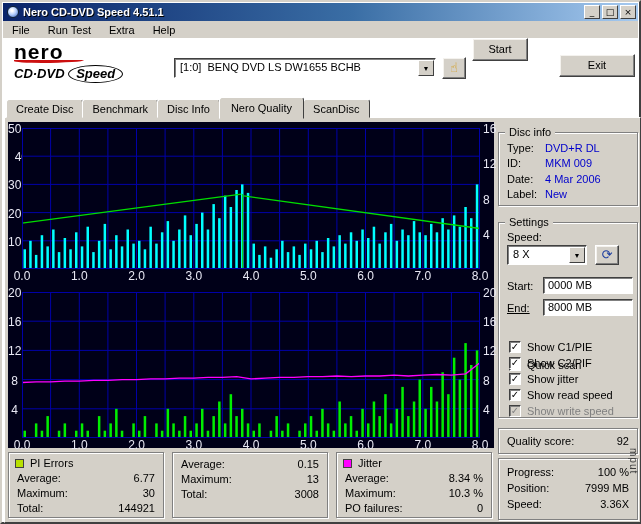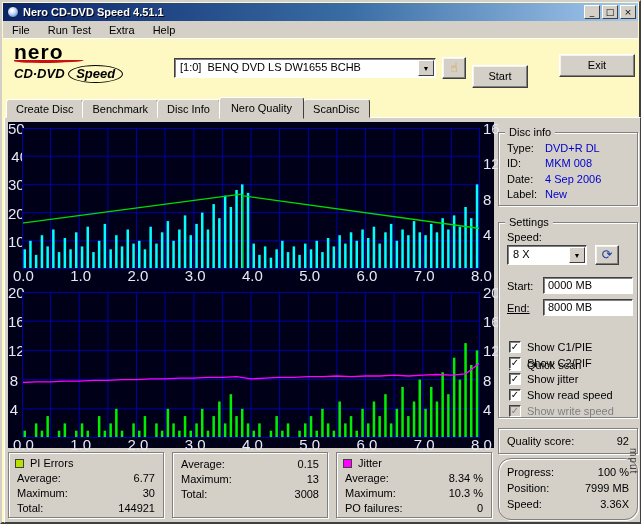--- a/index.html
+++ b/index.html
@@ -1,18 +1,18 @@
 <!DOCTYPE html>
 <html><head>
 <meta charset="utf-8">
 <style>
   * { margin:0; padding:0; box-sizing:border-box; }
   html,body { width:641px; height:524px; }
   body { font-family:"Liberation Sans","DejaVu Sans",sans-serif; font-size:11px; background:#d4d0c8; color:#000; overflow:hidden; }
-  #root { position:relative; width:641px; height:524px; background:#fef9c3;
+  #root { position:relative; width:641px; height:524px; background:#ffffff;
           border:2px solid; border-color:#d4d0c8 #404040 #404040 #d4d0c8; }
   
   .titlebar { position:absolute; left:1px; top:1px; right:1px; height:18px;
               background:linear-gradient(90deg,#0a246a,#3a6ea5 55%,#a6caf0);
               display:flex; align-items:center; padding:0 2px; }
   .app-icon { width:12px; height:12px; margin:0 4px 0 2px; border-radius:50%;
               background:radial-gradient(circle at 40% 35%, #ffffff 10%, #b9d2ff 45%, #2f5fc0 100%);
               border:1px solid #123; }
   .title-text { color:#fff; font-weight:bold; font-size:11px; text-shadow:1px 1px 0 #000; flex:1; }
   .winbtns { display:flex; gap:2px; }
@@ -31,42 +31,42 @@
   .combo { position:absolute; background:#fff; border:1px solid; border-color:#404040 #fff #fff #404040;
            box-shadow:inset 1px 1px 0 #808080; }
   .combo .txt { display:block; padding:2px 18px 2px 5px; white-space:pre; overflow:hidden; }
   .combo .arrow { position:absolute; right:1px; top:1px; bottom:1px; width:16px; background:#d4d0c8;
                   border:1px solid; border-color:#fff #404040 #404040 #fff; text-align:center;
                   font-size:7px; line-height:15px; }
   .drive-combo { left:172px; top:56px; width:262px; height:20px; }
   .btn { position:absolute; background:#d4d0c8; border:1px solid; border-color:#fff #404040 #404040 #fff;
          box-shadow:inset -1px -1px 0 #808080, inset 1px 1px 0 #f4f2ee; text-align:center; font-size:11px; }
   .hand-btn { left:440px; top:55px; width:24px; height:22px; line-height:20px; color:#d49a12; font-size:13px; }
-  .start-btn { left:470px; top:63px; width:56px; height:23px; line-height:21px; }
+  .start-btn { left:470px; top:36px; width:56px; height:23px; line-height:21px; }
   .exit-btn  { left:557px; top:52px; width:76px; height:23px; line-height:21px; }
   
   .tabstrip { position:absolute; left:4px; top:94px; height:22px; display:flex; align-items:flex-end; z-index:3; }
   .tab { padding:3px 9px 2px 9px; background:#d4d0c8; border:1px solid; border-color:#fff #404040 transparent #fff;
          border-radius:3px 3px 0 0; margin-right:-1px; position:relative; }
   .tab.active { padding:4px 11px 4px 11px; z-index:5; margin-bottom:-1px; }
   .tabpage { position:absolute; left:2px; top:115px; width:637px; height:406px;
              border:1px solid; border-color:#fff #404040 #404040 #fff; background:#d4d0c8; z-index:1; }
   
   .charts-panel { position:absolute; left:6px; top:120px; width:486px; height:326px; background:#000018; z-index:2; }
-  .axlbl { position:absolute; font-size:15px; color:#e8e8f4; line-height:10px; pointer-events:none; }
+  .axlbl { position:absolute; font-size:12px; color:#e8e8f4; line-height:10px; pointer-events:none; }
   
   .group { position:absolute; border:1px solid #808080; box-shadow:1px 1px 0 #ffffff, inset 1px 1px 0 #ffffff; z-index:2; }
   .legend { position:absolute; top:-7px; left:6px; background:#d4d0c8; padding:0 4px; }
   .irow { display:flex; padding:0 8px; height:15.5px; align-items:center; }
   .irow .lbl { width:38px; }
   .irow .val { color:#0000cc; }
   .panel-etched { position:absolute; border:1px solid #808080; box-shadow:1px 1px 0 #ffffff, inset 1px 1px 0 #ffffff; z-index:2; }
   .quality-box { left:496px; top:426px; width:140px; height:26px; display:flex; align-items:center; padding:0 8px; }
   .quality-box .qval { margin-left:auto; }
-  .monitor-box { left:496px; top:456px; width:140px; height:62px; padding:5px 0 0 0;border-radius:13px; }
+  .monitor-box { left:496px; top:456px; width:140px; height:62px; padding:5px 0 0 0; }
   .mrow { display:flex; padding:0 8px; height:16px; align-items:center; }
   .mrow .mval { margin-left:auto; }
   
   .slabel { position:absolute; left:8px; top:8px; }
   .speed-combo { left:8px; top:22px; width:80px; height:20px; }
   .refresh-btn { left:96px; top:22px; width:24px; height:20px; line-height:18px; color:#2040a0; font-size:13px; }
   .tfield { position:absolute; background:#fff; border:1px solid; border-color:#404040 #fff #fff #404040;
             box-shadow:inset 1px 1px 0 #808080; padding:1px 4px; height:17px; }
   .flabel { position:absolute; left:8px; }
   .checkrow { position:absolute; left:10px; display:flex; align-items:center; height:14px; }
@@ -378,25 +378,25 @@
 
   <div class="group" style="left:496px; top:130px; width:140px; height:74px;">
     <span class="legend">Disc info</span>
     <div style="padding-top:7px;">
       <div class="irow">
         <span class="lbl">Type:</span>
         <span class="val">DVD+R DL</span>
       </div>
       <div class="irow">
         <span class="lbl">ID:</span>
-        <span class="val">MKM 008</span>
+        <span class="val">MKM 009</span>
       </div>
       <div class="irow">
         <span class="lbl">Date:</span>
-        <span class="val">4 Sep 2006</span>
+        <span class="val">4 Mar 2006</span>
       </div>
       <div class="irow">
         <span class="lbl">Label:</span>
         <span class="val">New</span>
       </div>
     </div>
   </div>
 
   <div class="group" style="left:496px; top:220px; width:140px; height:196px;">
     <span class="legend">Settings</span>

